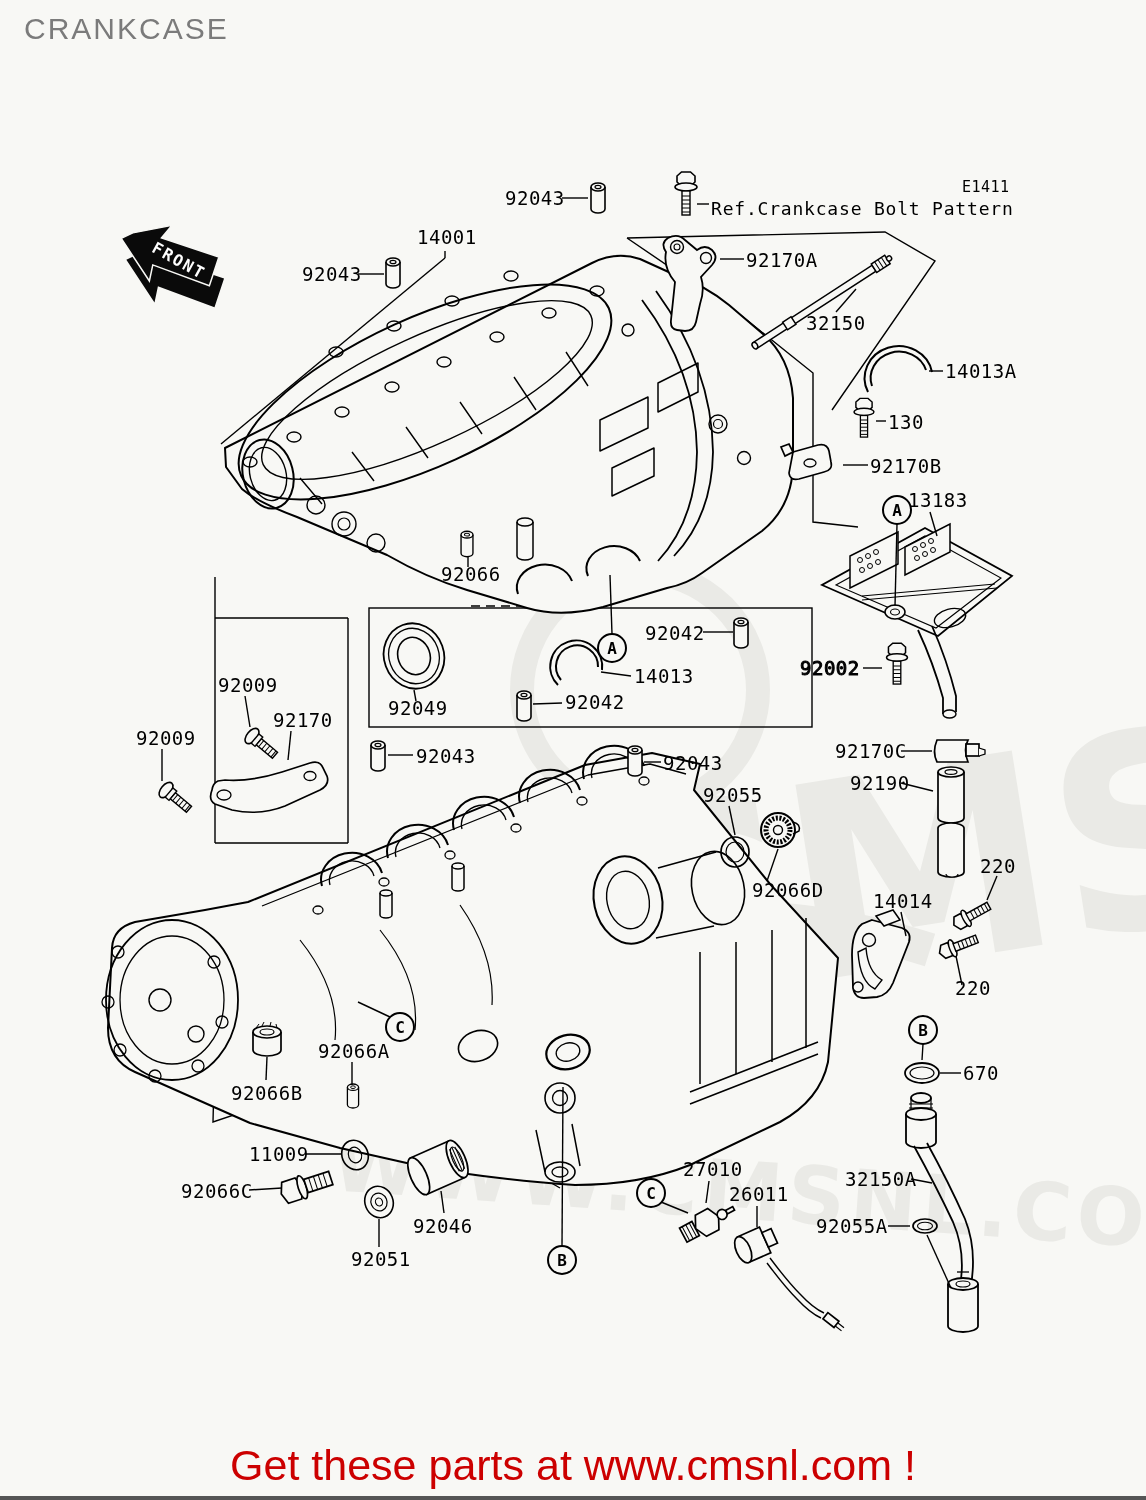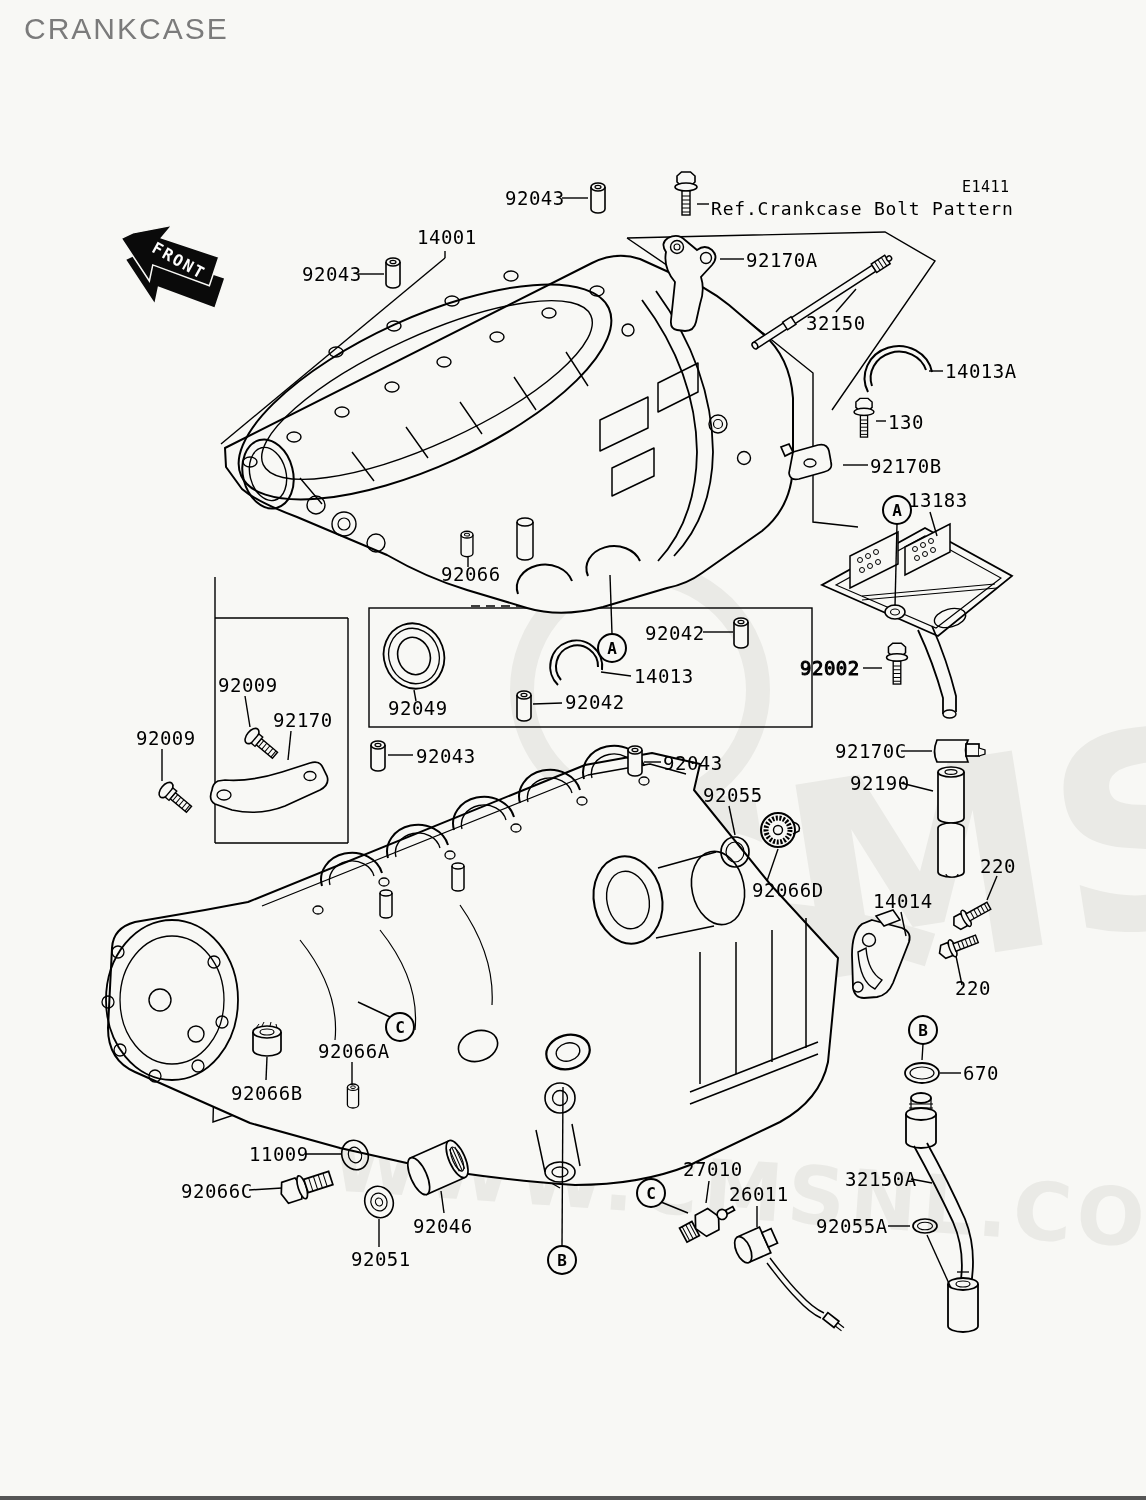--- a/index.html
+++ b/index.html
@@ -458,14 +458,15 @@
           <circle cx="400" cy="1027" r="14" class="marker-circle"></circle>
           <text x="400" y="1033" class="marker-letter">C</text>
         </g>
         <g>
           <circle cx="651" cy="1193" r="14" class="marker-circle"></circle>
           <text x="651" y="1199" class="marker-letter">C</text>
         </g>
       </g>
   </svg>
 
+  <div class="promo">Get these parts at www.cmsnl.com !</div>
   <div class="bottom-bar"></div>
 </div>
 
 </body></html>

